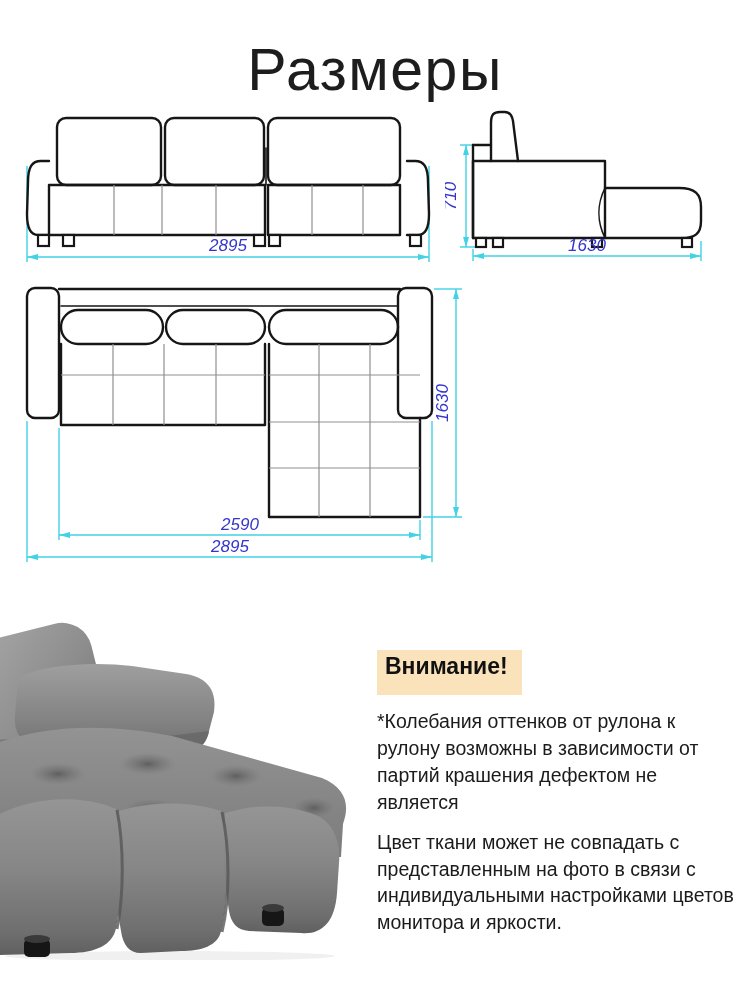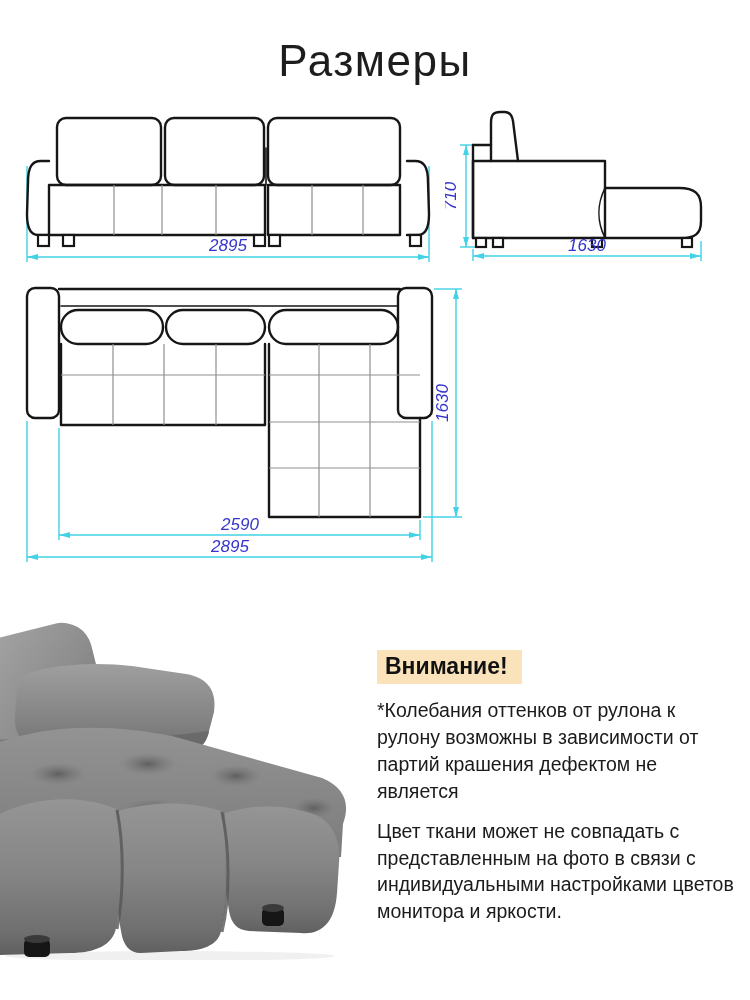--- a/index.html
+++ b/index.html
@@ -7,39 +7,39 @@
     --dimension-text:#3535cc;
     --outline:#161616;
     --grid-line:#8f8f8f;
     --warning-bg:#fae3bb;
     --text:#1b1b1b;
   }
   html,body{margin:0;padding:0;}
   body{width:750px;height:1000px;background:#ffffff;font-family:"Liberation Sans",sans-serif;}
   .page{position:relative;width:750px;height:1000px;background:#fff;overflow:hidden;}
   .page-title{position:absolute;top:36px;left:0;width:750px;text-align:center;
-    font-size:44px;font-weight:300;letter-spacing:1.5px;color:#1d1d1d;margin:0;}
+    font-size:59px;font-weight:300;letter-spacing:1.5px;color:#1d1d1d;margin:0;}
   .diag{position:absolute;}
   .diag-front{left:18px;top:104px;}
   .diag-side{left:445px;top:104px;}
   .diag-top{left:15px;top:282px;}
   .photo{position:absolute;left:0;top:612px;}
   
   .ol{fill:none;stroke:var(--outline);stroke-width:2.4;stroke-linejoin:round;stroke-linecap:round;}
   .olt{fill:none;stroke:var(--outline);stroke-width:1.6;stroke-linejoin:round;stroke-linecap:round;}
   .gl{fill:none;stroke:var(--grid-line);stroke-width:1.2;}
   .dl{fill:none;stroke:var(--dimension-line);stroke-width:1.4;}
   .da{fill:var(--dimension-line);stroke:none;}
   .dt{fill:var(--dimension-text);font-family:"Liberation Sans",sans-serif;
       font-style:italic;font-size:17px;font-weight:500;}
   .leg{fill:#fff;stroke:var(--outline);stroke-width:2.2;}
   
   .warning{position:absolute;left:377px;top:650px;width:358px;color:var(--text);}
   .warning-badge{display:inline-block;background:var(--warning-bg);
-      padding:3px 14px 4px 8px;font-size:23px;font-weight:700;color:#111;}
+      padding:3px 14px 15px 8px;font-size:23px;font-weight:700;color:#111;}
   .warning p{margin:13px 0 0 0;font-size:19.5px;line-height:1.38;color:var(--text);}
 </style>
 </head>
 <body>
 
 <div class="page">
 
   <h1 class="page-title">Размеры</h1>
 
   <svg class="diag diag-front" width="420" height="162" viewBox="0 0 420 162">

